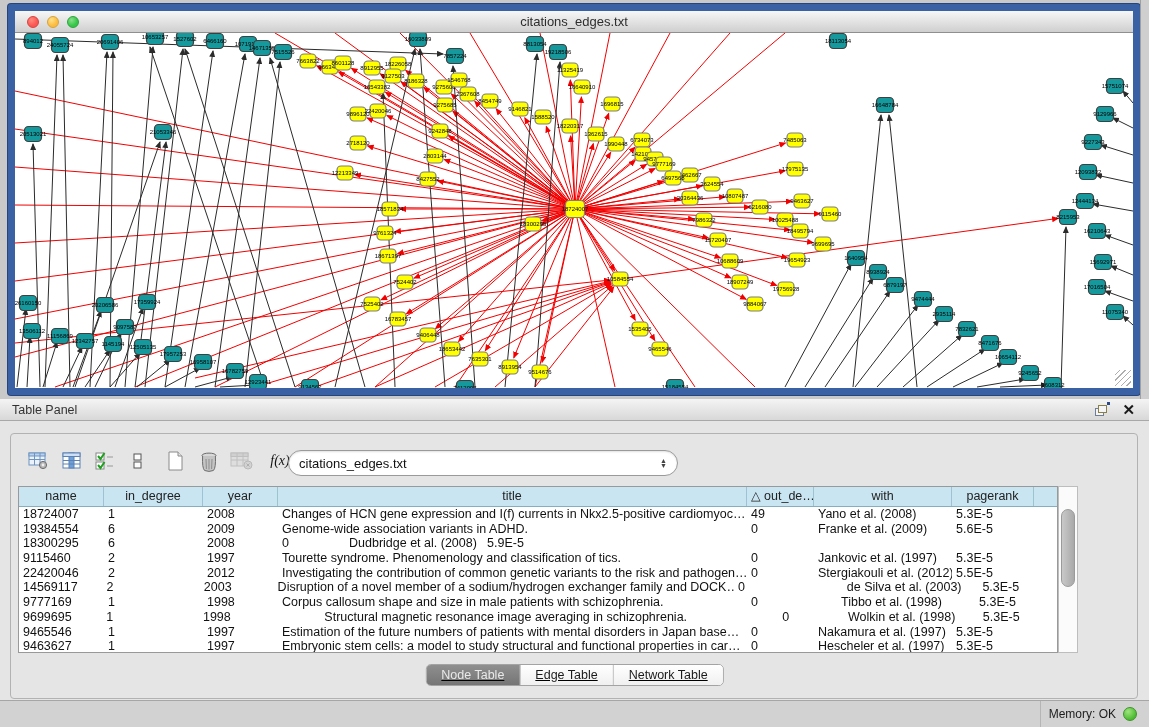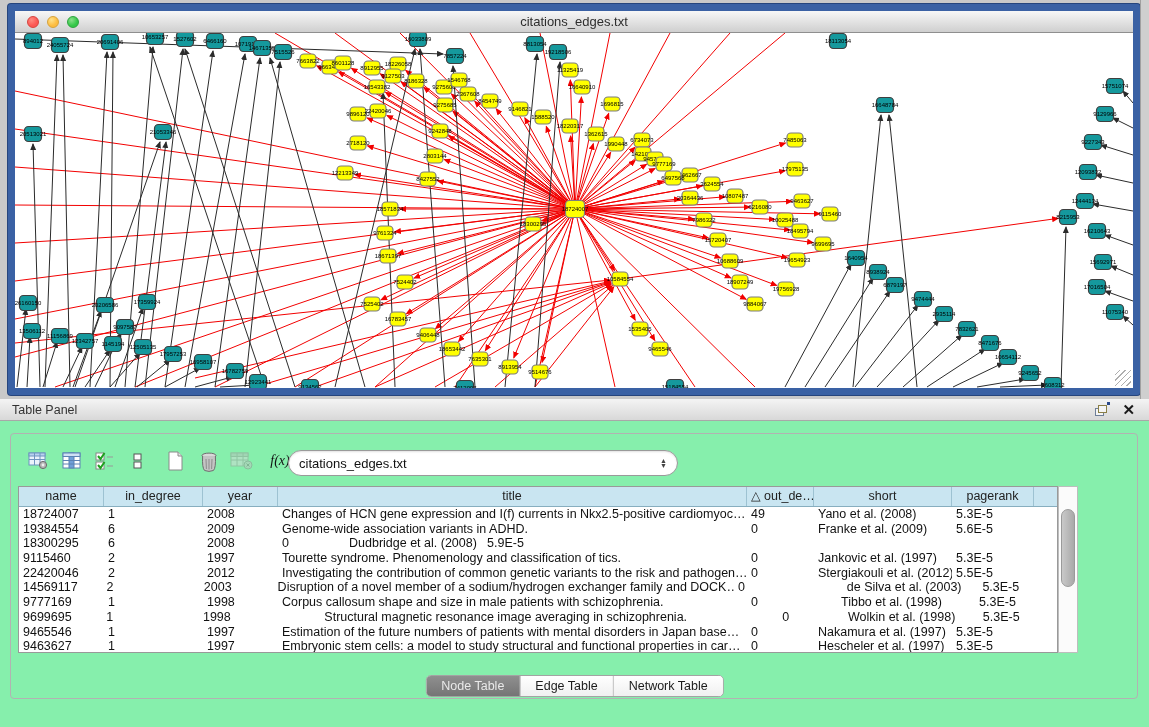--- a/index.html
+++ b/index.html
@@ -17,21 +17,21 @@
   .light.red { background:radial-gradient(circle at 35% 30%, #ff8a80, #fc5753 60%); border:1px solid #d6423c; }
   .light.yellow { background:radial-gradient(circle at 35% 30%, #ffe28a, #fdbc40 60%); border:1px solid #d6a23a; }
   .light.green { background:radial-gradient(circle at 35% 30%, #8ae08a, #34c748 60%); border:1px solid #2ba33c; }
   .win-title { width:100%; text-align:center; font-size:13px; color:#2e2e2e; }
   .canvas { position:relative; width:1118px; height:355px; background:#ffffff; overflow:hidden; }
   .canvas svg { position:absolute; left:0; top:0; }
   .resize-grip { position:absolute; right:2px; bottom:2px; width:16px; height:16px;
     background:repeating-linear-gradient(135deg, transparent 0 3px, #9a9a9a 3px 4px); opacity:.8; }
 
   
-  .table-panel { position:absolute; left:0; top:399px; width:1149px; height:328px; background:#86efac; }
+  .table-panel { position:absolute; left:0; top:399px; width:1149px; height:328px; background:#e5e5e5; }
   .panel-header { height:22px; background:linear-gradient(#f4f4f4,#d8d8d8); border-bottom:1px solid #a8a8a8;
     display:flex; align-items:center; position:relative; }
   .panel-title { margin-left:12px; font-size:12.5px; color:#333; }
   .panel-header-icons { position:absolute; right:14px; top:0; height:22px; display:flex; align-items:center; gap:14px; }
   .float-icon { position:relative; width:13px; height:12px; }
   .float-icon .sq1 { position:absolute; left:0; bottom:0; width:9px; height:8px; border:1.2px solid #6f7f98; background:#f5f5f5; }
   .float-icon .sq2 { position:absolute; right:1px; top:1px; width:9px; height:8px; border:1.2px solid #8a7f45; background:#f5f5f5; }
   .float-icon .dot { position:absolute; right:-2px; top:-2px; width:3px; height:3px; background:#2b4a8a; }
   .close-icon { font-size:15px; font-weight:bold; color:#1a1a1a; line-height:14px; }
 
@@ -53,22 +53,22 @@
   .th { font-size:12.5px; color:#222; line-height:19px; border-right:1px solid #9dc2d2; padding:0 4px; overflow:hidden; white-space:nowrap; }
   .tbody { width:1040px; }
   .tr { display:flex; height:14.7px; }
   .td { font-size:12.5px; color:#111; line-height:14.5px; padding:0 4px; overflow:hidden; white-space:nowrap; }
 
   .vscroll { position:absolute; left:1058px; top:87px; width:20px; height:167px; background:#fbfbfb;
     border:1px solid #bdbdbd; }
   .vthumb { position:absolute; left:2px; top:22px; width:14px; height:78px; border-radius:7px;
     background:linear-gradient(90deg,#c9c9c9,#a9a9a9); border:1px solid #9a9a9a; }
 
-  .tab-bar { position:absolute; top:276px; left:50%; transform:translateX(-50%); display:flex;
-    border:1px solid #a3a3a3; border-radius:5px; overflow:hidden; background:#fff; height:22px; }
+  .tab-bar { position:absolute; top:265px; left:50%; transform:translateX(-50%); display:flex;
+    border:1px solid #a3a3a3; border-radius:5px; overflow:hidden; background:#fff; height:22px;text-decoration:underline; }
   .tab { padding:0 15px; font-size:12.5px; line-height:21px; color:#1b1b1b; border-right:1px solid #b5b5b5; background:linear-gradient(#ffffff,#f0f0f0); }
   .tab:last-child { border-right:none; }
   .tab.selected { background:linear-gradient(#8f8f8f,#757575); color:#e9e9e9; }
 
   .status-bar { position:absolute; left:0; top:301px; width:1149px; height:27px; background:#d2d2d2;
     border-top:1px solid #a6a6a6; display:flex; align-items:center; justify-content:flex-end; }
   .status-sep { width:1px; height:27px; background:#b5b5b5; margin-right:8px; }
   .memory-label { font-size:12px; color:#1c1c1c; margin-right:7px; }
   .memory-dot { width:14px; height:14px; border-radius:50%; margin-right:12px;
     background:radial-gradient(circle at 35% 30%, #9fe57d, #4cbb31 70%); border:1px solid #3c9427; }
@@ -839,21 +839,21 @@
       </span>
   </div>
 
   <div class="data-table">
     <div class="thead" id="table-header">
         <div class="th" style="width: 85px; text-align: center;">name</div>
         <div class="th" style="width: 99px; text-align: center;">in_degree</div>
         <div class="th" style="width: 75px; text-align: center;">year</div>
         <div class="th" style="width: 469px; text-align: center;">title</div>
         <div class="th" style="width: 67px; text-align: left;">△ out_de…</div>
-        <div class="th" style="width: 138px; text-align: center;">short</div>
+        <div class="th" style="width: 138px; text-align: center;">with</div>
         <div class="th" style="width: 82px; text-align: center;">pagerank</div>
       </div>
     <div class="tbody" id="table-body">
         <div class="tr">
           <div class="td" style="width: 85px;">18724007</div>
           <div class="td" style="width: 99px;">1</div>
           <div class="td" style="width: 75px;">2008</div>
           <div class="td" style="width: 469px;">Changes of HCN gene expression and I(f) currents in Nkx2.5-positive cardiomyoc…</div>
           <div class="td" style="width: 67px;">49</div>
           <div class="td" style="width: 138px;">Yano et al. (2008)</div>
@@ -944,13 +944,18 @@
   <div class="vscroll">
     <div class="vthumb"></div>
   </div>
 
   <div class="tab-bar">
     <div class="tab selected">Node Table</div>
     <div class="tab">Edge Table</div>
     <div class="tab">Network Table</div>
   </div>
 
+  <div class="status-bar">
+    <div class="status-sep"></div>
+    <span class="memory-label">Memory: OK</span>
+    <div class="memory-dot"></div>
+  </div>
 </div>
 
 </body></html>

